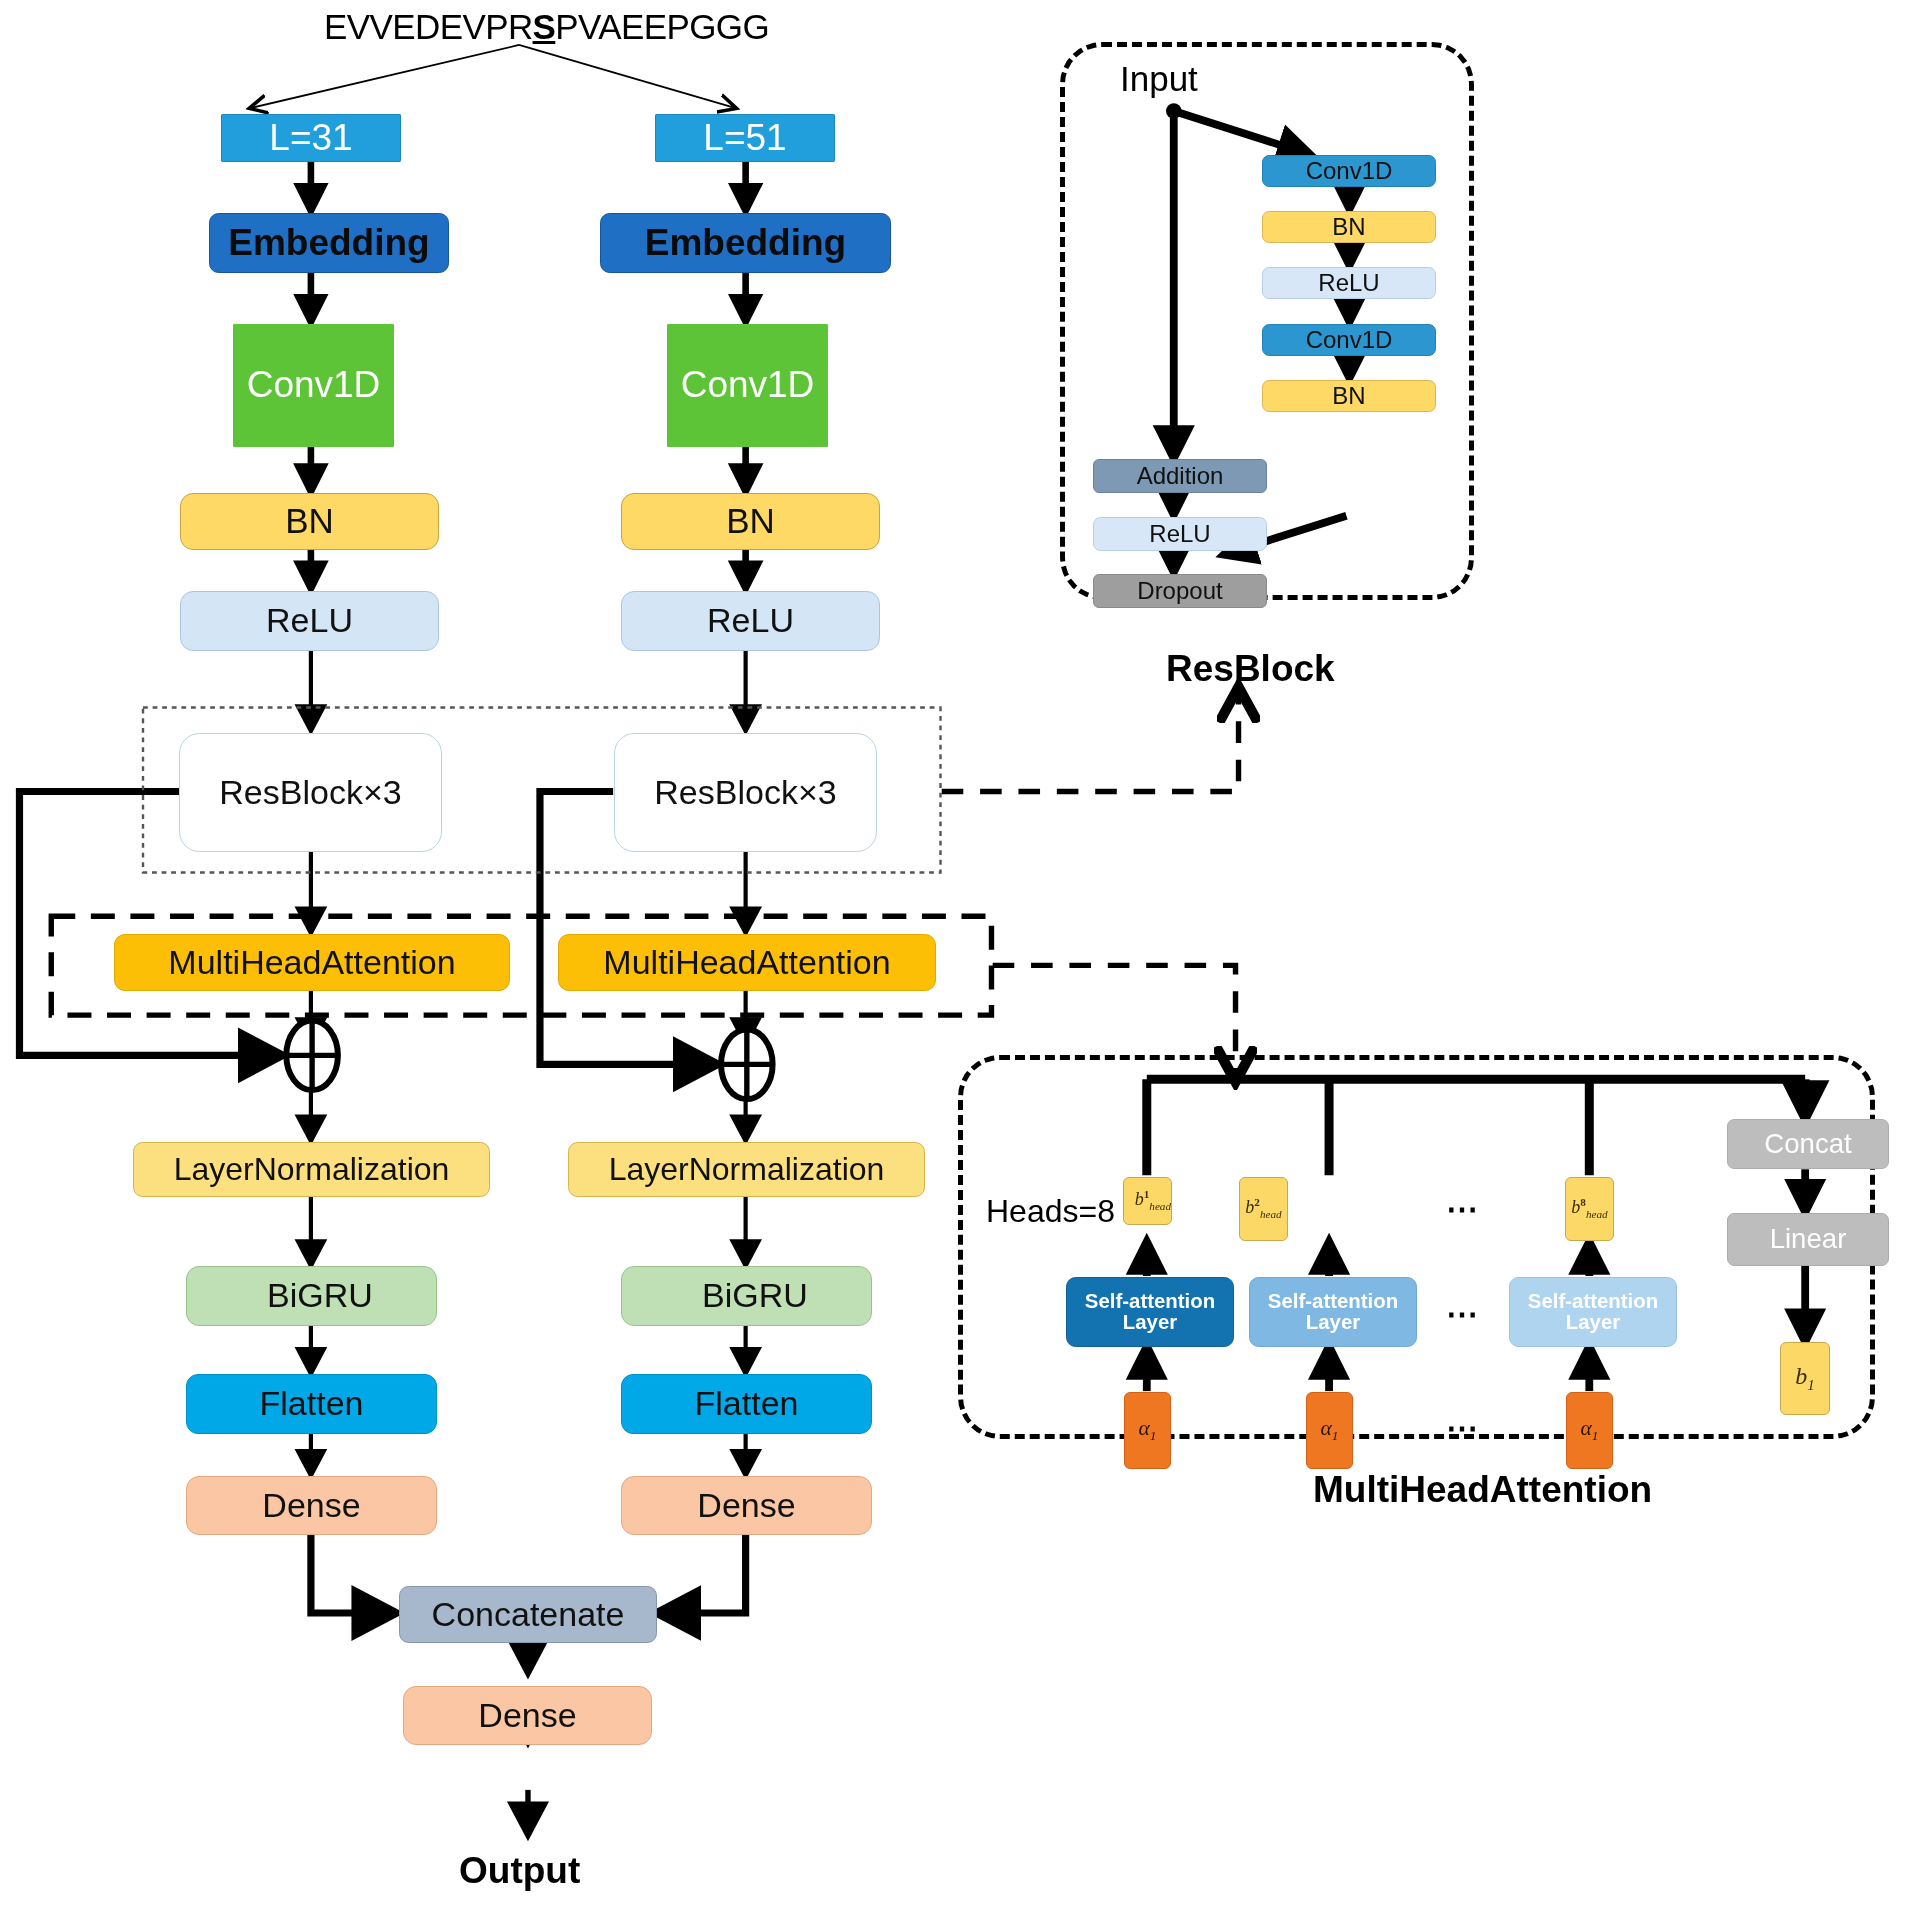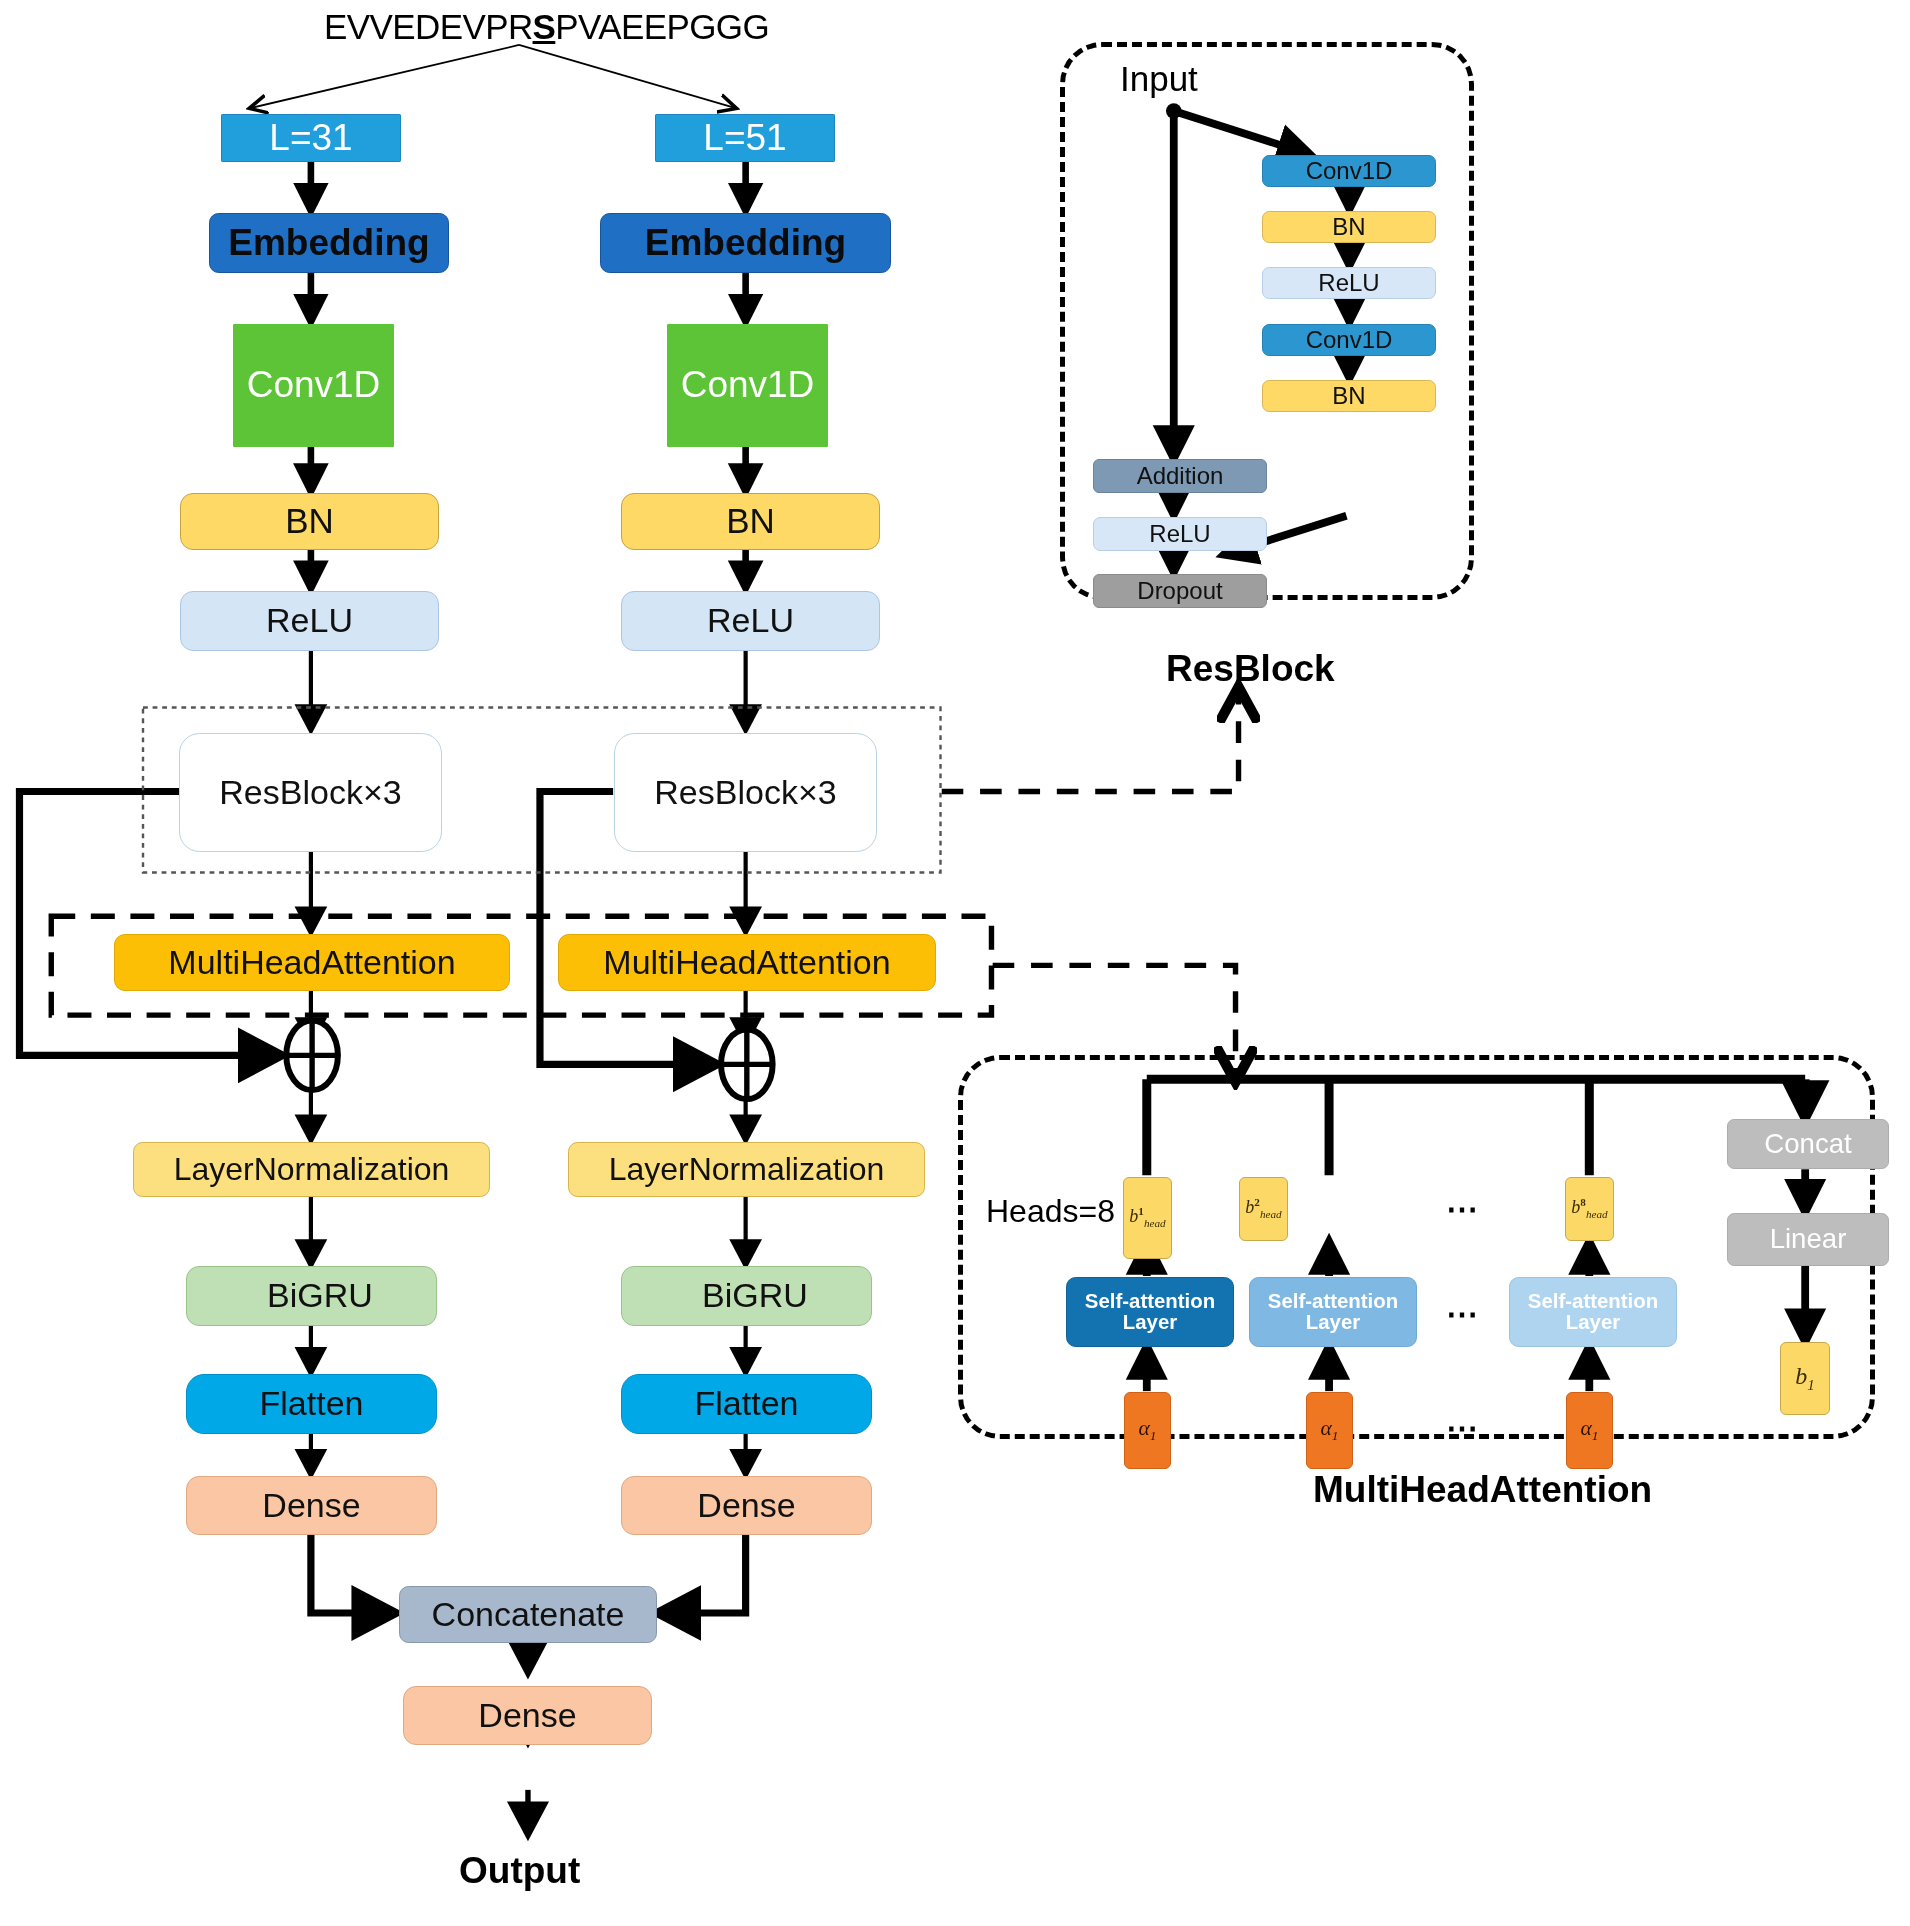--- a/index.html
+++ b/index.html
@@ -21,21 +21,21 @@
   
   .n-len   {background:#219FDD;color:#ffffff;border:1.2px solid #1E86BC;border-radius:1.2px;font-size:37px;}
   .n-embed {background:#1F6FC4;color:#0b0b0b;border:1.2px solid #17559A;border-radius:9.6px;font-size:37px;font-weight:bold;}
   .n-conv  {background:#5CC436;color:#ffffff;border:none;border-radius:1.2px;font-size:37px;}
   .n-bn    {background:#FFD966;color:#111;border:1.2px solid #C8A33D;border-radius:13px;font-size:35px;}
   .n-relu  {background:#D4E5F6;color:#111;border:1.2px solid #A9C7E4;border-radius:13px;font-size:34px;}
   .n-res   {background:#ffffff;color:#111;border:1.2px solid #B9D3E2;border-radius:20.4px;font-size:34px;}
   .n-mha   {background:#FCBF06;color:#111;border:1.2px solid #E0A800;border-radius:10.8px;font-size:34px;}
   .n-ln    {background:#FCDF7E;color:#111;border:1.2px solid #D6B44C;border-radius:9.6px;font-size:32px;}
   .n-gru   {background:#BFDFB4;color:#111;border:1.2px solid #9CC28C;border-radius:13px;font-size:34px;padding-left:17px;}
-  .n-flat  {background:#00A8E8;color:#111;border:1.2px solid #0090C8;border-radius:18px;font-size:34px;}
+  .n-flat  {background:#00A8E8;color:#111;border:1.2px solid #0090C8;border-radius:12px;font-size:34px;}
   .n-dense {background:#FAC6A4;color:#111;border:1.2px solid #E2A87F;border-radius:13px;font-size:34px;}
   .n-cat   {background:#A7B8CC;color:#111;border:1.2px solid #8497AD;border-radius:9.6px;font-size:34px;}
   .n-soft  {background:#3CA031;color:#ffffff;border:1.2px solid #2F8226;border-radius:10.8px;font-size:34px;}
 
   
   .n-sconv {background:#2B96D0;color:#111;border:1.2px solid #2481B4;border-radius:7.2px;font-size:24px;}
   .n-sbn   {background:#FFD966;color:#111;border:1.2px solid #D9B553;border-radius:7.2px;font-size:24px;}
   .n-srelu {background:#D7E7F7;color:#111;border:1.2px solid #B7CFE6;border-radius:7.2px;font-size:24px;}
   .n-sadd  {background:#7D99B4;color:#111;border:1.2px solid #6A849E;border-radius:6px;font-size:24px;}
   .n-sdrop {background:#9E9E9E;color:#111;border:1.2px solid #8A8A8A;border-radius:6px;font-size:24px;}
@@ -240,21 +240,21 @@
   <div class="node n-sadd" style="left:1093px;top:459px;width:174px;height:34px;">Addition</div>
   <div class="node n-srelu" style="left:1093px;top:517px;width:174px;height:34px;">ReLU</div>
   <div class="node n-sdrop" style="left:1093px;top:574px;width:174px;height:34px;">Dropout</div>
 
   <div class="plaintext panel-title" style="left:1166px;top:648px;">ResBlock</div>
 
   <div class="frame frame-round" style="left:958px;top:1055px;width:917px;height:384px;"></div>
 
   <div class="plaintext heads-lbl" style="left:986px;top:1193px;">Heads=8</div>
 
-  <div class="node n-bhead" style="left:1123px;top:1177px;width:49px;height:82px;">
+  <div class="node n-bhead" style="left:1123px;top:1177px;width:49px;height:48px;justify-content:flex-end;">
     <span class="mathsub"><span>b</span><sup>1</sup><sub>head</sub></span>
   </div>
   <div class="node n-sa1" style="left:1066px;top:1277px;width:168px;height:70px;flex-direction:column;">
     <span>Self-attention</span>
     <span>Layer</span>
   </div>
   <div class="node n-alpha" style="left:1124px;top:1392px;width:47px;height:77px;">
     <span class="mathsub"><span>α</span><sub>1</sub></span>
   </div>
 

